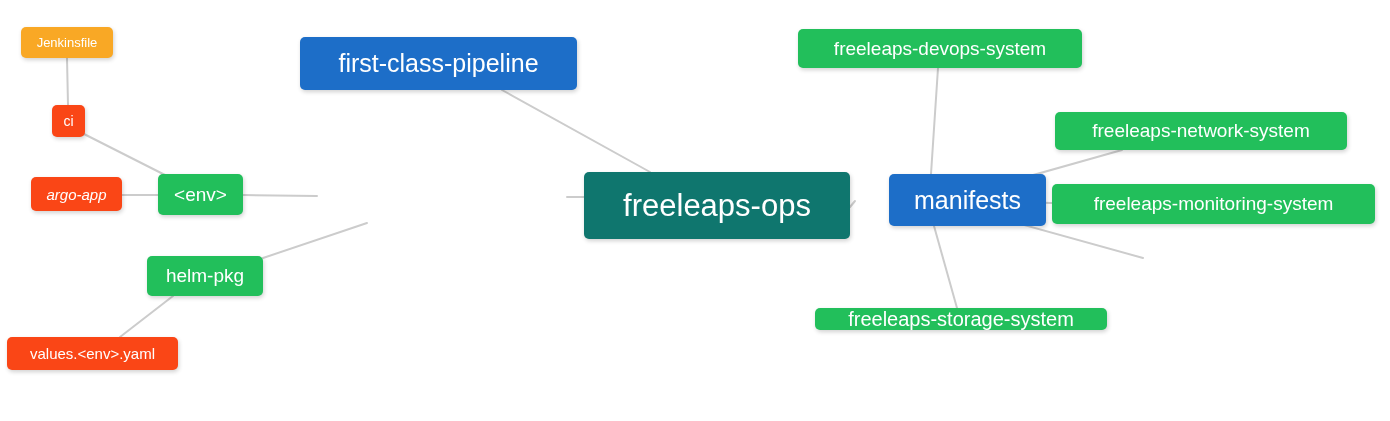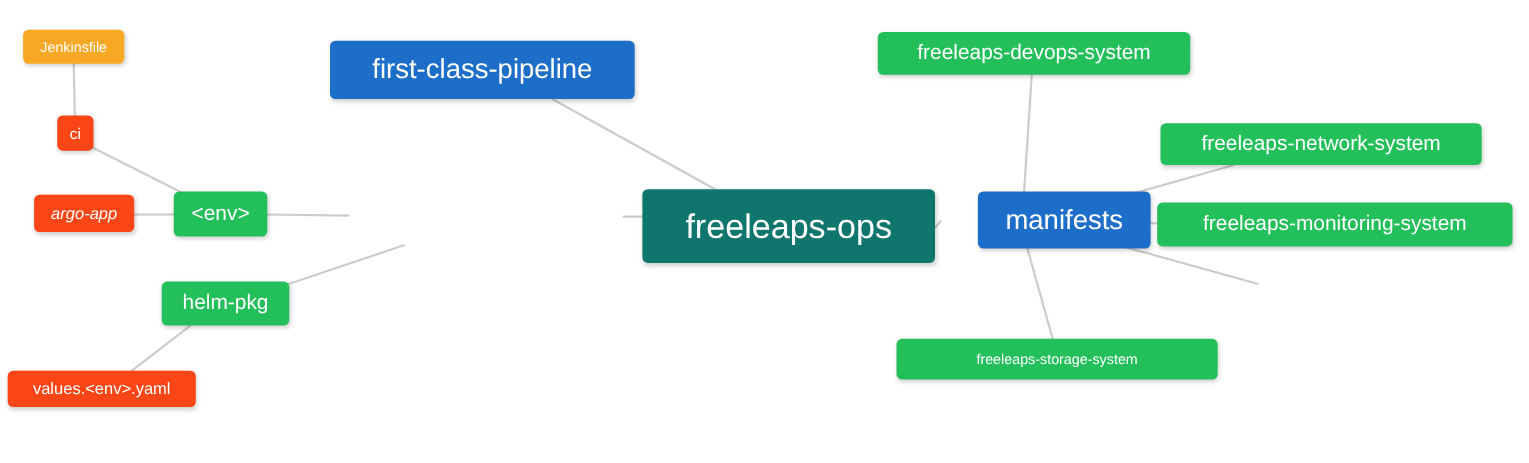--- a/index.html
+++ b/index.html
@@ -86,15 +86,15 @@
 
   <div class="node blue" style="left:855px; top:174px; width:157px; height:52px; font-size:25px;margin-left:34px;">manifests</div>
 
   <div class="node green" style="left:798px; top:29px;  width:284px; height:39px; font-size:19px;">freeleaps-devops-system</div>
 
   <div class="node green" style="left:1052px;top:184px; width:323px; height:40px; font-size:19px;">freeleaps-monitoring-system</div>
 
   <div class="node green" style="left:1055px;top:112px; width:292px; height:38px; font-size:19px;">freeleaps-network-system</div>
 
 
-  <div class="node green" style="left:815px; top:308px; width:292px; height:37px; font-size:13px;">freeleaps-storage-system</div>
+  <div class="node green" style="left:815px; top:308px; width:292px; height:22px; font-size:20px;">freeleaps-storage-system</div>
 
 </div>
 
 </body></html>

